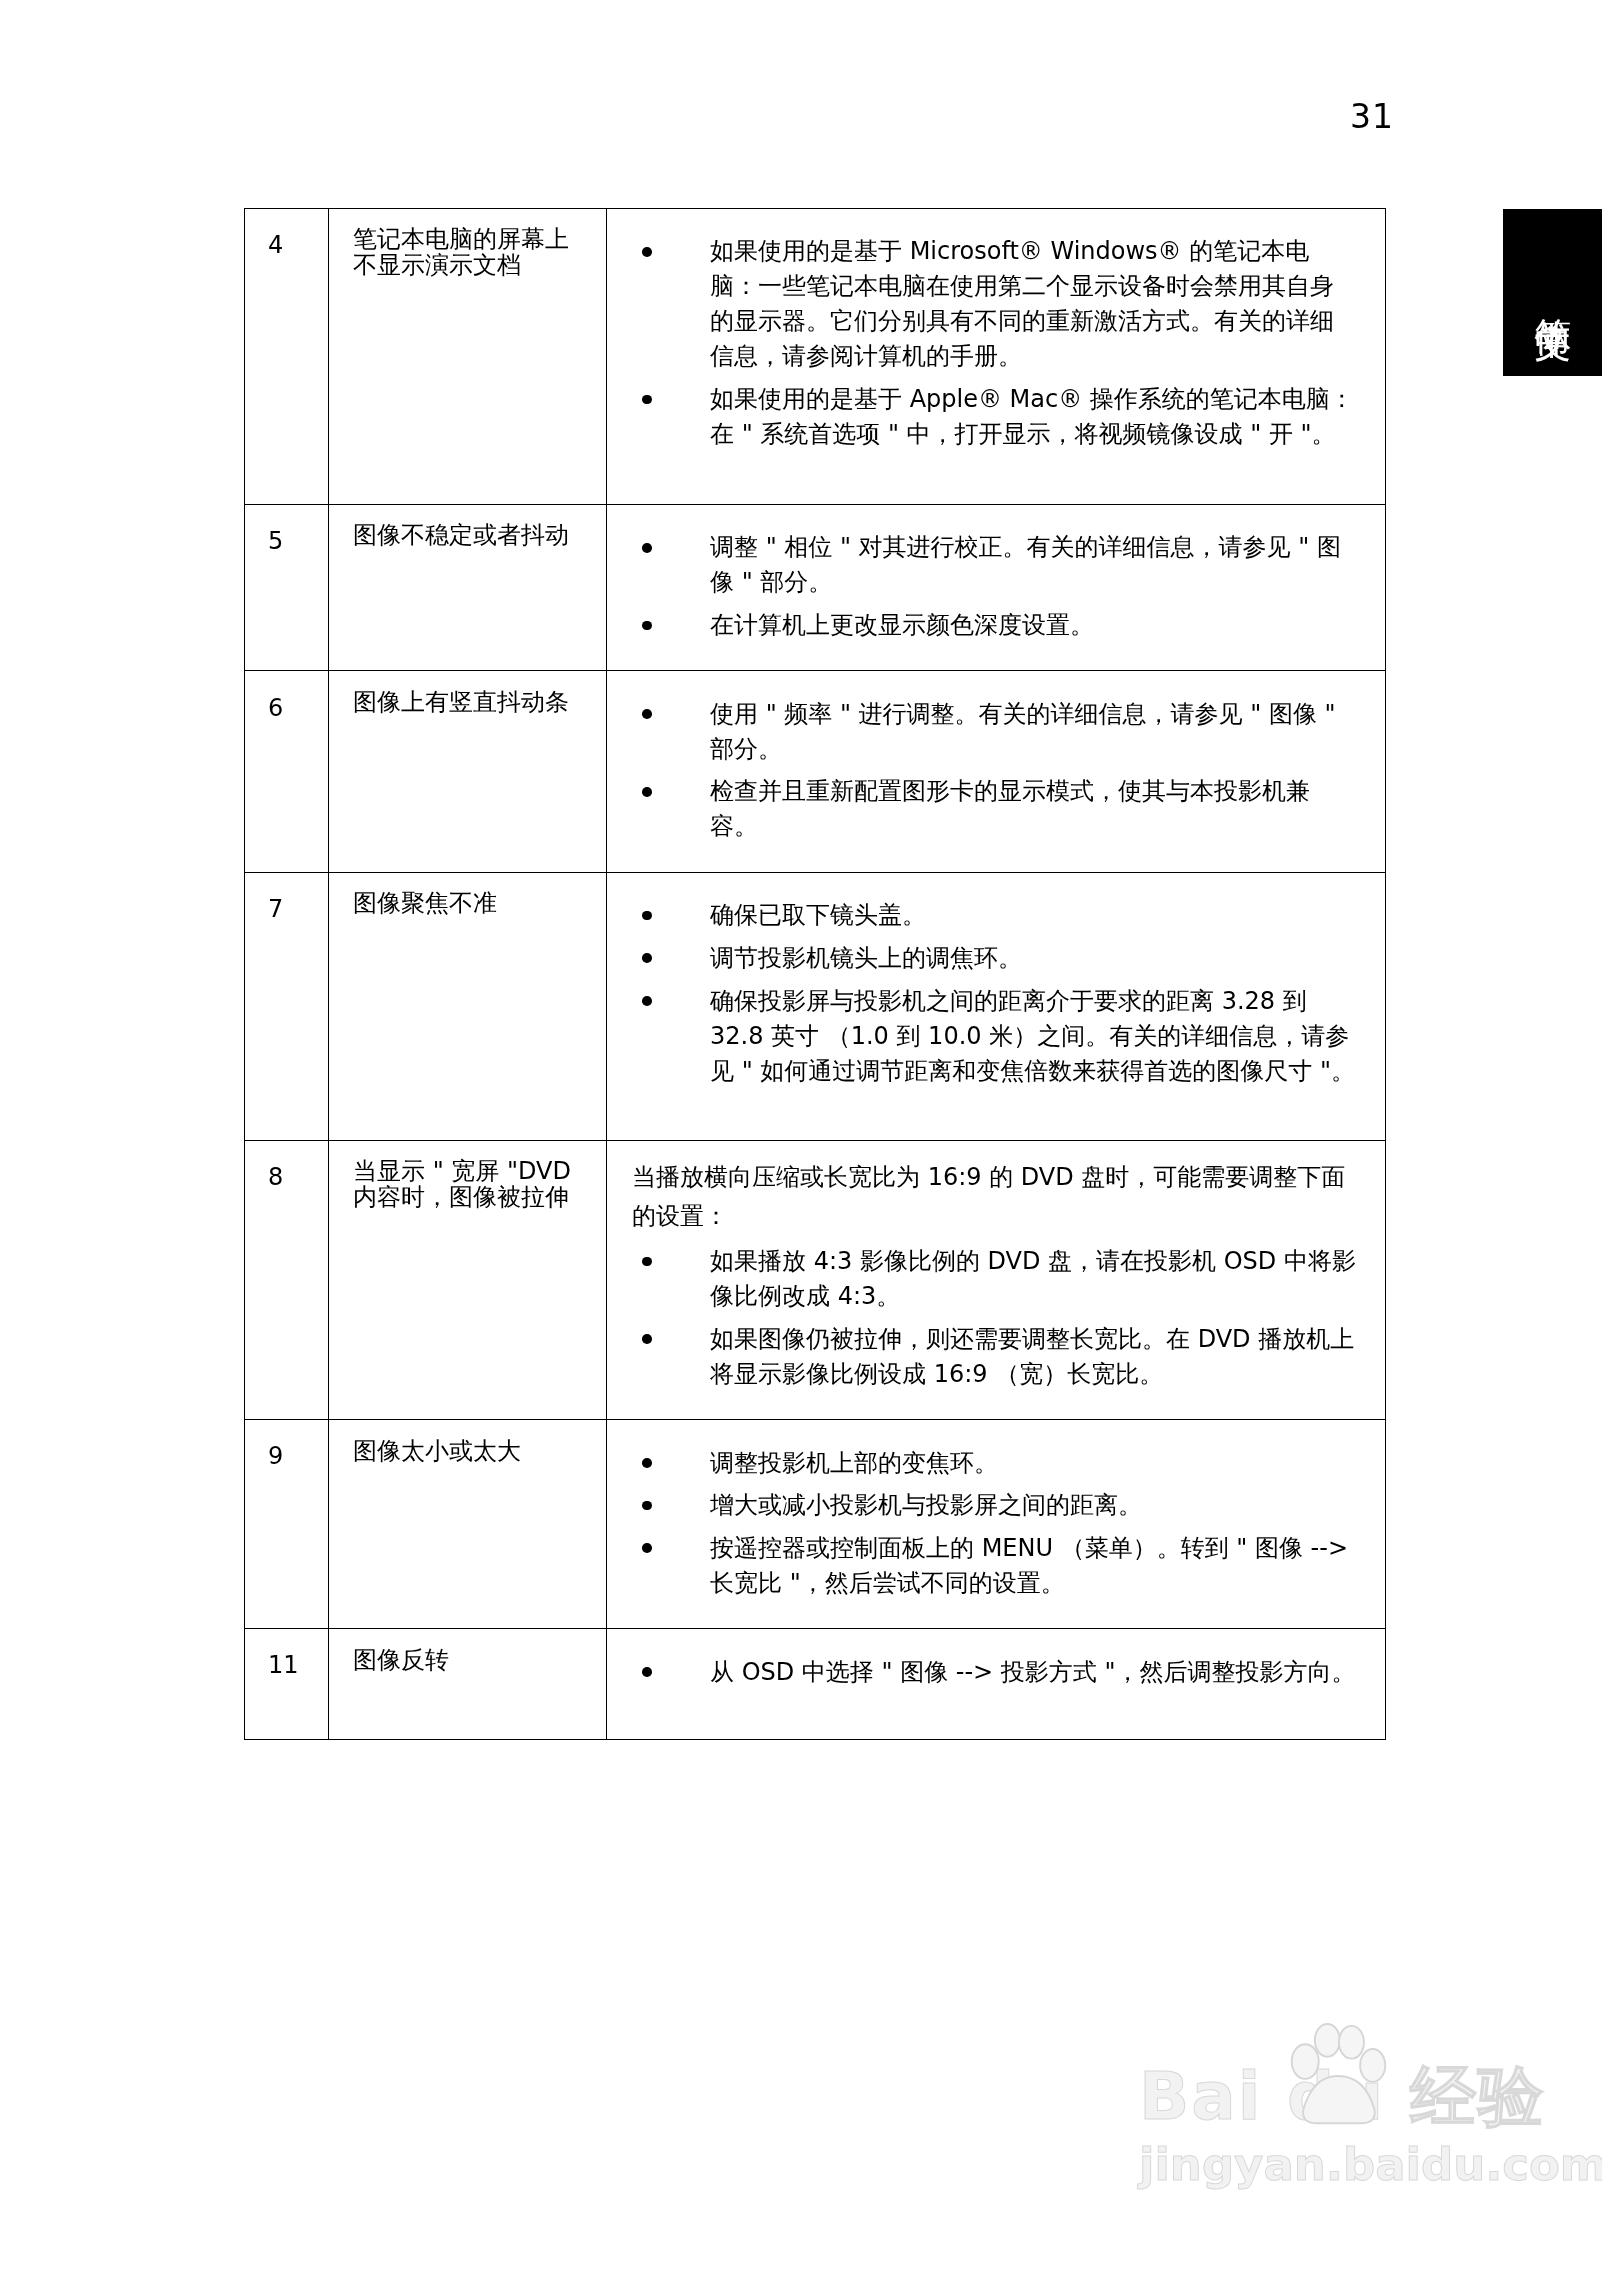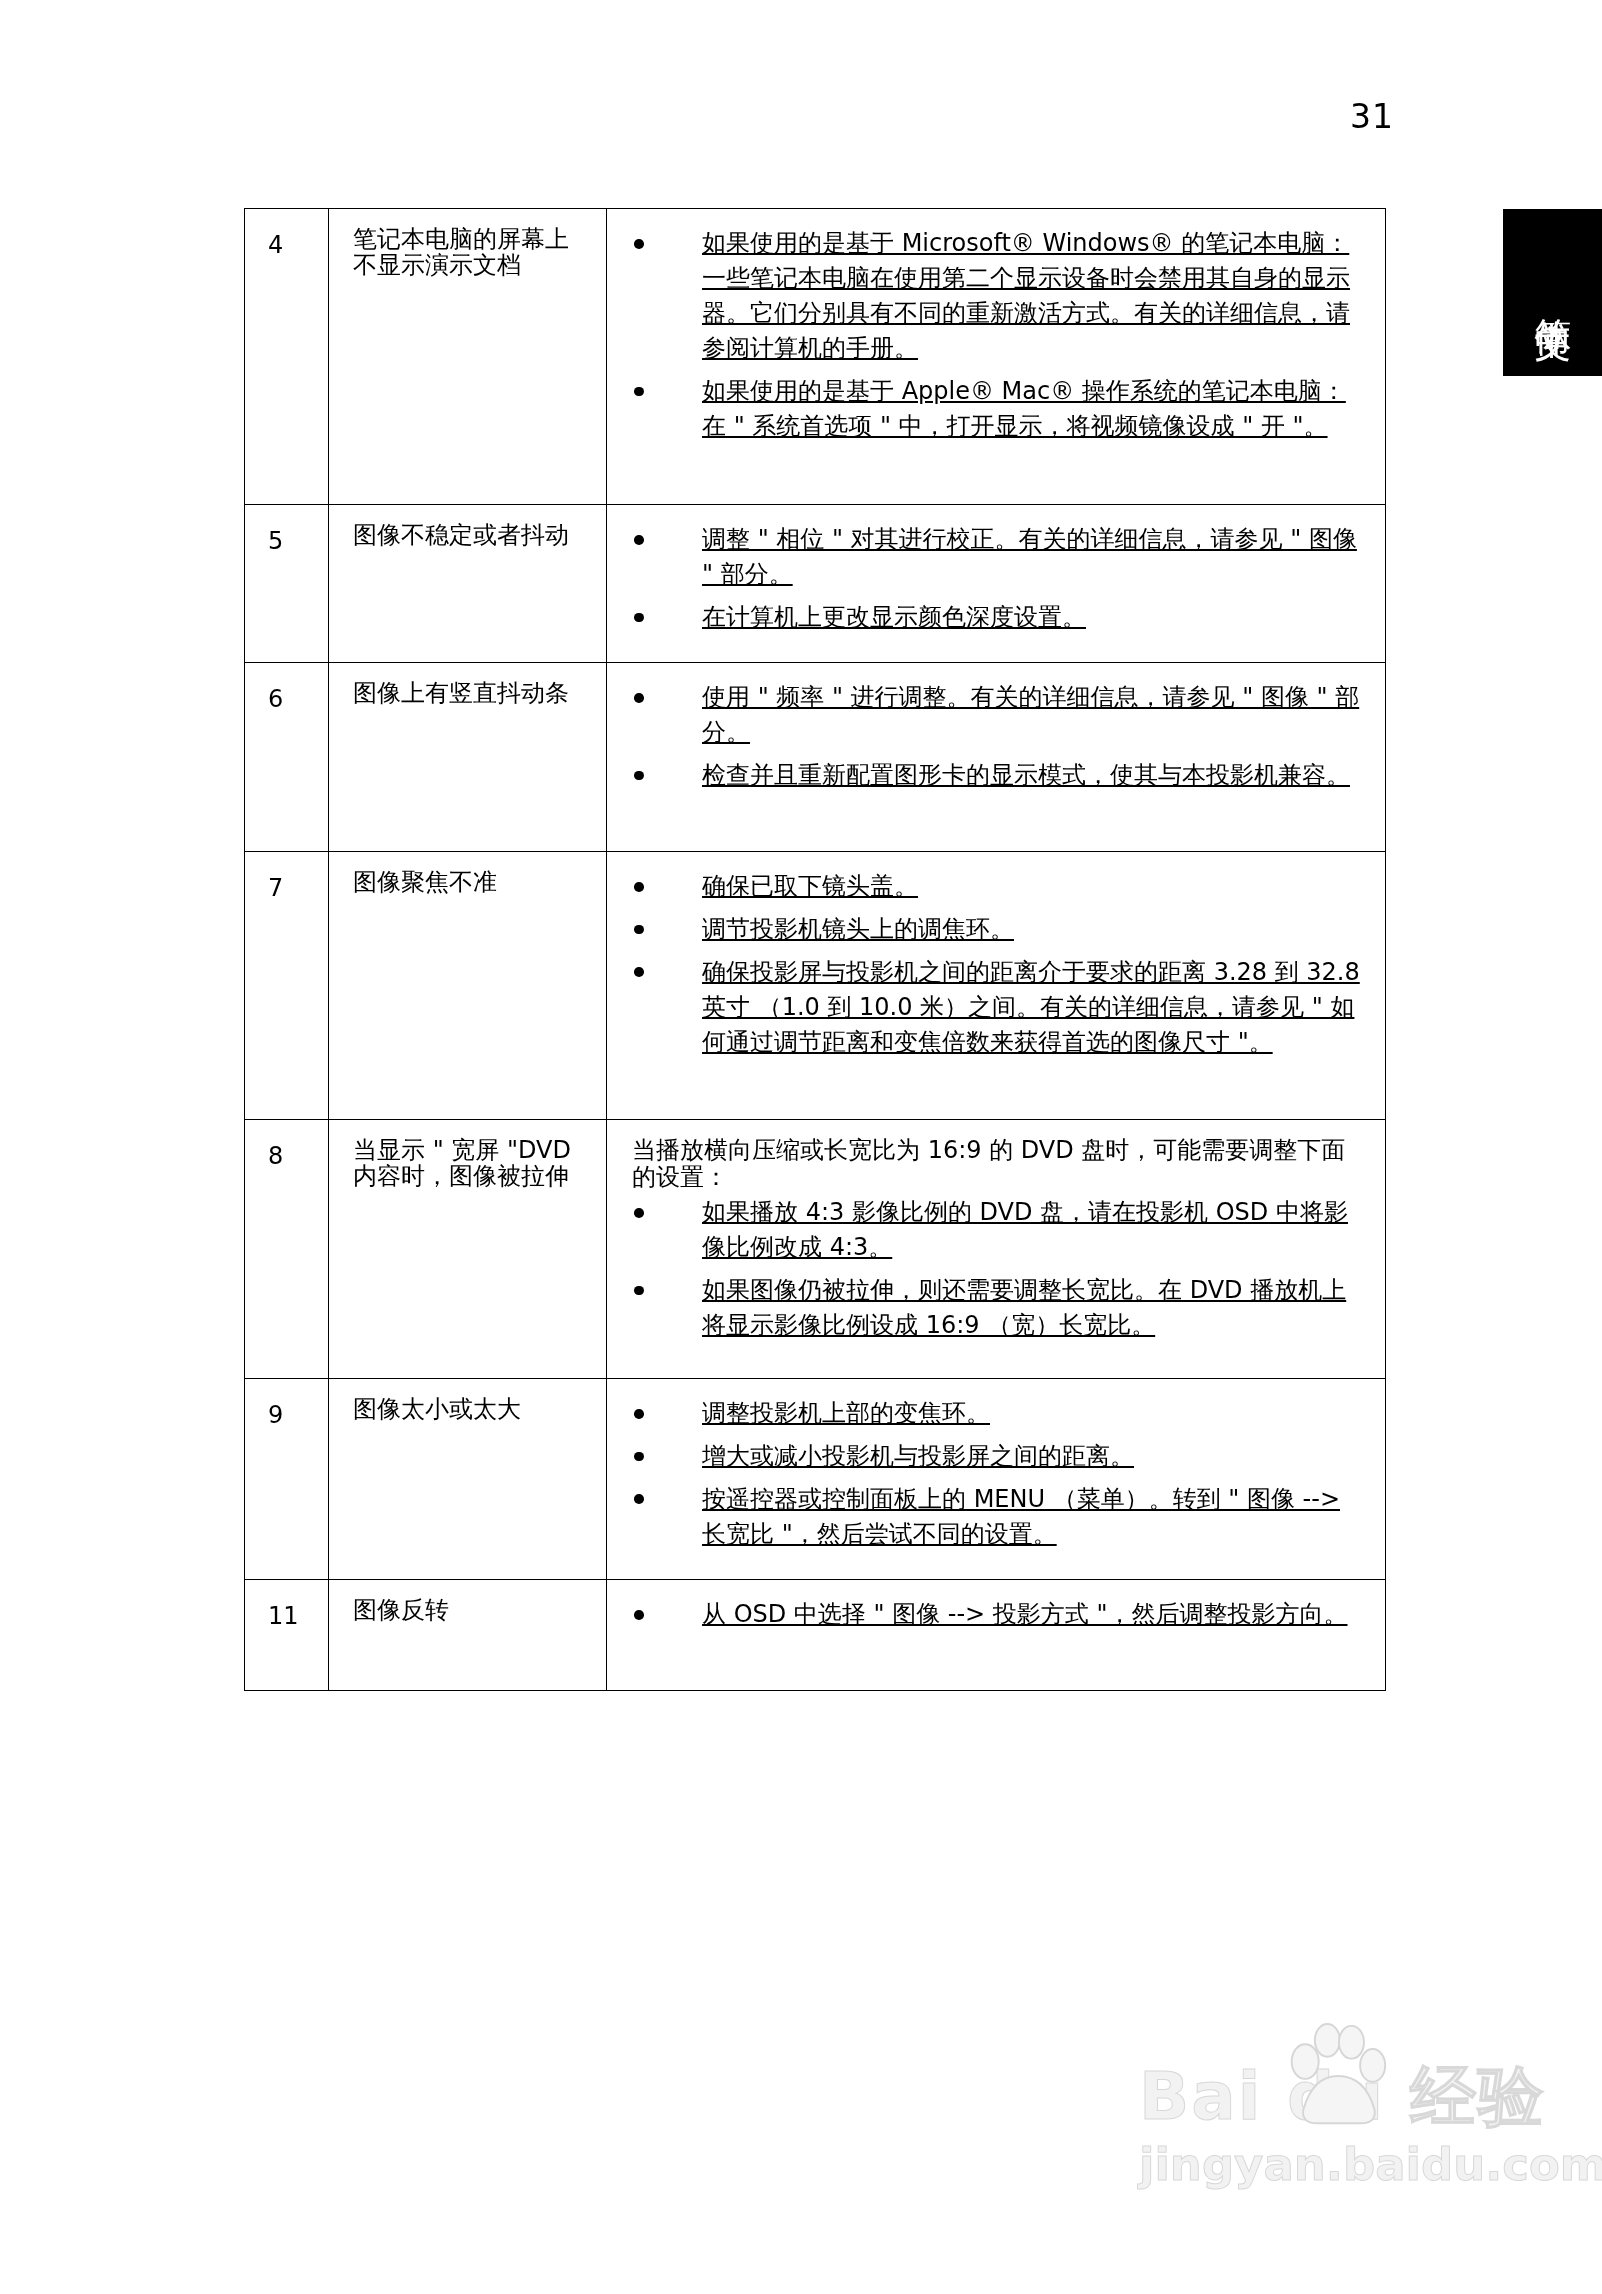--- a/index.html
+++ b/index.html
@@ -27,22 +27,22 @@
   table.trouble td {
     border: 1.9px solid #000; vertical-align: top; padding: 0;
     font-size: 24px; line-height: 35px;
   }
   col.c-num { width: 84px; }
   col.c-prob { width: 278px; }
   col.c-sol { width: 779px; }
   .num { padding: 19.3px 0 0 23px !important; }
   .prob { padding: 17.4px 19.3px 0 24px !important; line-height: 26px !important; }
   .sol { padding: 17.4px 21px 19.3px 25px !important; }
-  .intro { line-height: 27px; margin: 0 0 3.9px 0; }
-  ul.bullets { list-style: none; margin: 0; padding: 0; text-decoration: underline; }
+  .intro { line-height: 39px; margin: 0 0 3.9px 0; }
+  ul.bullets { list-style: none; margin: 8px; padding: 0; }
   ul.bullets li {
     position: relative; padding-left: 70px; margin-bottom: 7.7px;
   }
   ul.bullets li .dot {
     position: absolute; left: 1.9px; top: 12.6px; width: 9.7px; height: 9.7px;
     background: #000; border-radius: 50%;
   }
   .watermark {
     position: absolute; left: 1139px; top: 2052px; color: #f2f2f2;
     -webkit-text-stroke: 1px #d8d8d8; font-family: "DejaVu Sans", sans-serif;

